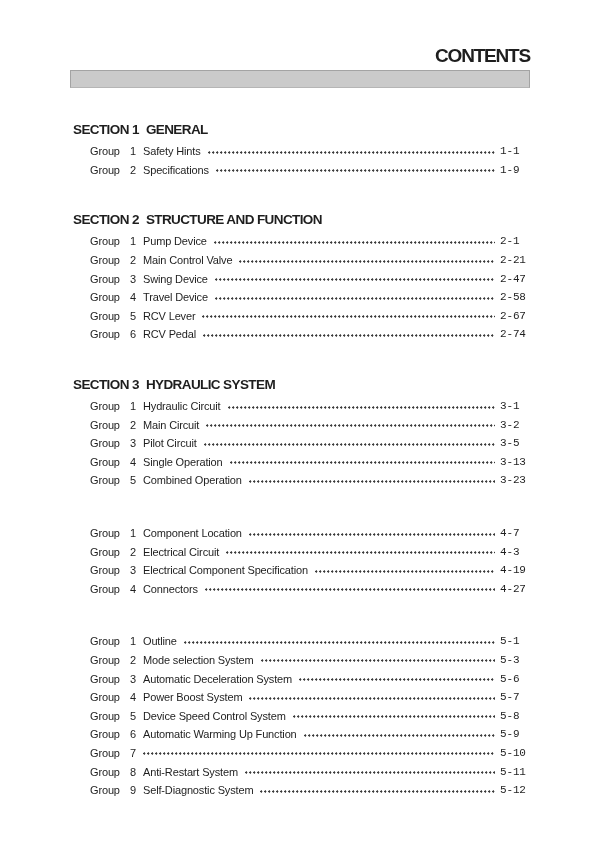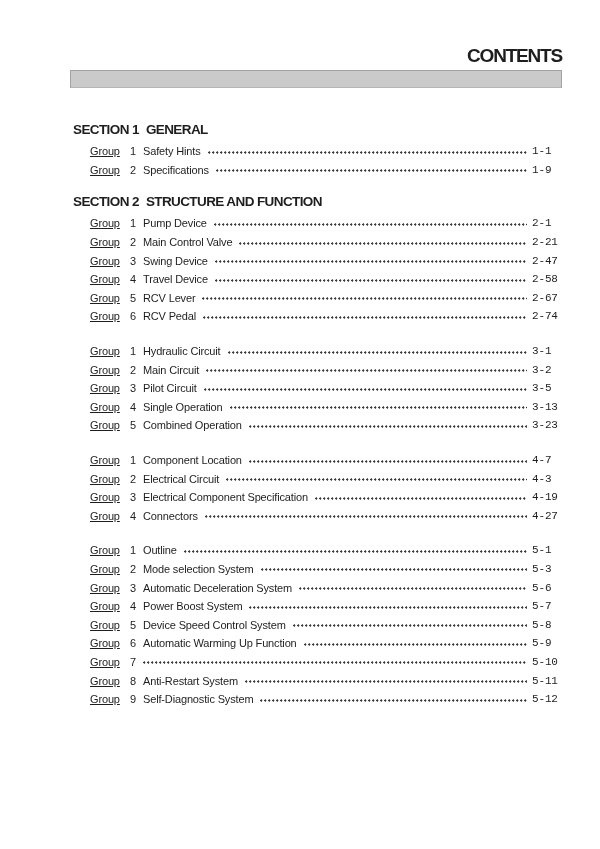--- a/index.html
+++ b/index.html
@@ -11,59 +11,59 @@
   * { margin: 0; padding: 0; box-sizing: border-box; }
   html, body { background: #ffffff; }
   body {
     width: 600px; height: 849px; overflow: hidden;
     font-family: "Liberation Sans", sans-serif;
     color: var(--text);
   }
   .page {
     position: relative;
     width: 600px; height: 849px;
-    padding: 48px 38px 0 70px;
+    padding: 48px 70px 0 70px;
     background: #ffffff;
   }
   h1.doc-title {
     font-size: 19px;
     font-weight: bold;
     letter-spacing: -1.2px;
     line-height: 15px;
     text-align: right;
     white-space: nowrap;
     margin-bottom: 7px;
   }
   .title-bar {
     height: 18px;
     background: var(--bar-fill);
     border: 1px solid var(--bar-border);
     border-bottom-color: #b5b5b5;
   }
-  .toc-section { margin-top: 16px; }
+  .toc-section { margin-top: 34px; }
   .toc-section:first-child { margin-top: 35px; }
   h2.sec-heading {
     font-size: 13.5px;
     font-weight: bold;
     letter-spacing: -0.6px;
     line-height: 14px;
     white-space: nowrap;
     margin: 0 0 5px 3px;
   }
   .sec-title { margin-left: 7px; }
   .row {
     display: flex;
     align-items: center;
     height: 18.6px;
     padding-left: 20px;
     font-size: 11px;
     letter-spacing: -0.15px;
     white-space: nowrap;
   }
-  .g-label { width: 35px; text-decoration: underline; }
+  .g-label { width: 35px; }
   .g-num { width: 10px; margin-left: 1px; text-align: right; }
   .g-title { margin-left: 7px; text-align: center; }
   .leader {
     flex: 1;
     align-self: center;
     height: 3px;
     margin: 0 5px 0 7px;
     transform: translateY(1px);
     background-image: radial-gradient(circle at 1.3px 1.5px, var(--dot) 0.9px, transparent 1.35px);
     background-size: 4px 3px;
@@ -134,20 +134,21 @@
         </div>
         <div class="row">
           <span class="g-label">Group</span>
           <span class="g-num">6</span>
           <span class="g-title">RCV Pedal</span>
           <span class="leader"></span>
           <span class="g-page">2-74</span>
         </div>
       </section>
       <section class="toc-section">
+        <h2 class="sec-heading"><span class="sec-no">SECTION 3</span><span class="sec-title">HYDRAULIC SYSTEM</span></h2>
         <div class="row">
           <span class="g-label">Group</span>
           <span class="g-num">1</span>
           <span class="g-title">Hydraulic Circuit</span>
           <span class="leader"></span>
           <span class="g-page">3-1</span>
         </div>
         <div class="row">
           <span class="g-label">Group</span>
           <span class="g-num">2</span>

